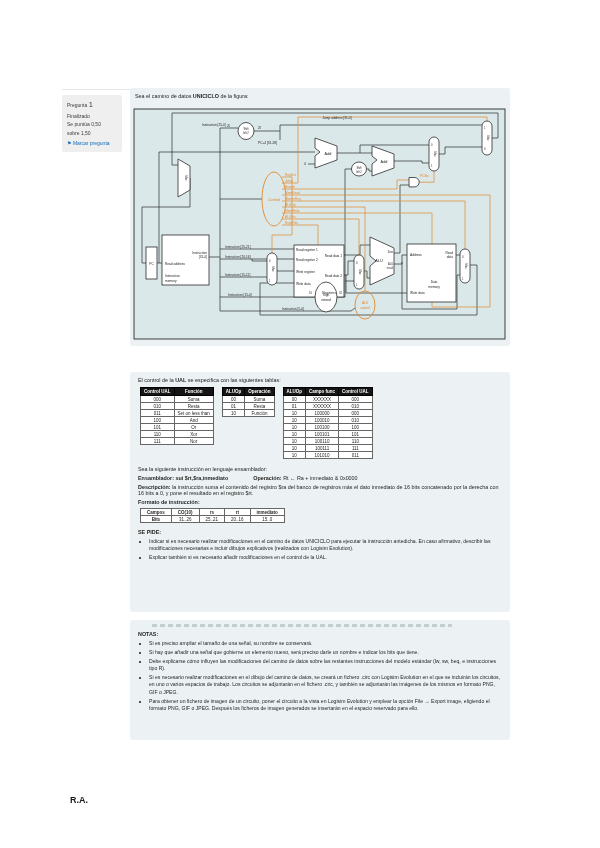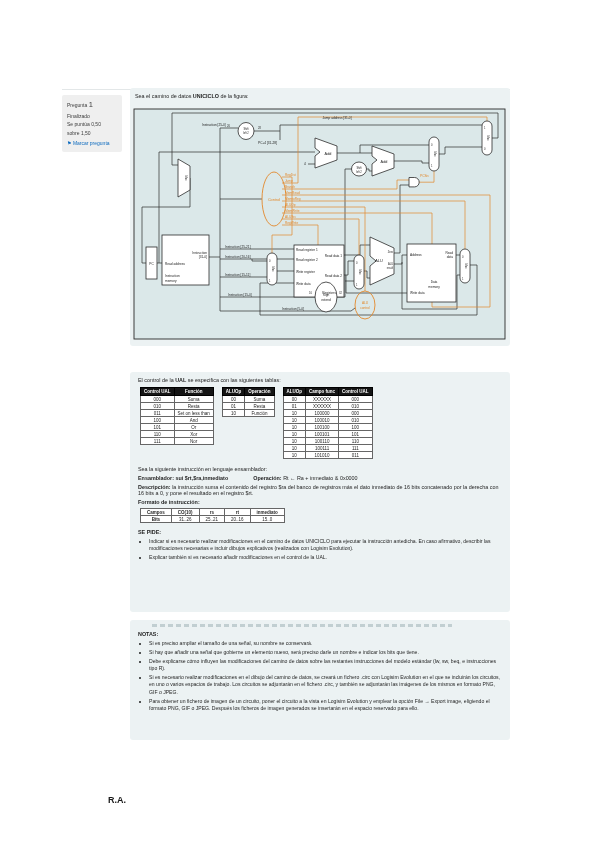--- a/index.html
+++ b/index.html
@@ -26,21 +26,21 @@
   th{background:#151515;color:#fff;font-weight:bold;padding:1px 3px;border:0.5px solid #000;white-space:nowrap;}
   td{border:0.5px solid #666;padding:0.5px 3px;text-align:center;background:#fff;white-space:nowrap;}
   .fmt-table{margin:2px 0 6px 2px;}
   .fmt-table td{padding:0.5px 6px;}
   .fmt-table tr:first-child td{font-weight:bold;}
   .fmt-table td:first-child{font-weight:bold;}
   ul{margin:1px 0 4px 0;padding-left:11px;font-size:5.1px;line-height:1.45;}
   li{margin-bottom:1.5px;}
   .clipped-line{height:3px;width:300px;margin:0 0 4px 14px;opacity:.55;
      background:repeating-linear-gradient(90deg,#9fb2b6 0 5px,transparent 5px 8px);}
-  .footer-initials{position:absolute;left:70px;top:795px;font-size:9px;font-weight:bold;color:#1a1a1a;margin-left:38px;}
+  .footer-initials{position:absolute;left:70px;top:795px;font-size:9px;font-weight:bold;color:#1a1a1a;}
   
   .t{font-family:"Liberation Sans",sans-serif;font-size:3.2px;fill:#1c1c1c;}
   .tm{text-anchor:middle;}
   .te{text-anchor:end;}
   .tb{font-size:3.8px;}
   .tt{font-size:2.6px;}
   .og{fill:#e2882b;}
   .w{stroke:#2b2b2b;stroke-width:0.7;fill:none;}
   .ow{stroke:#e2882b;stroke-width:0.7;fill:none;}
   .shape{fill:#ffffff;stroke:#2b2b2b;stroke-width:0.8;}

